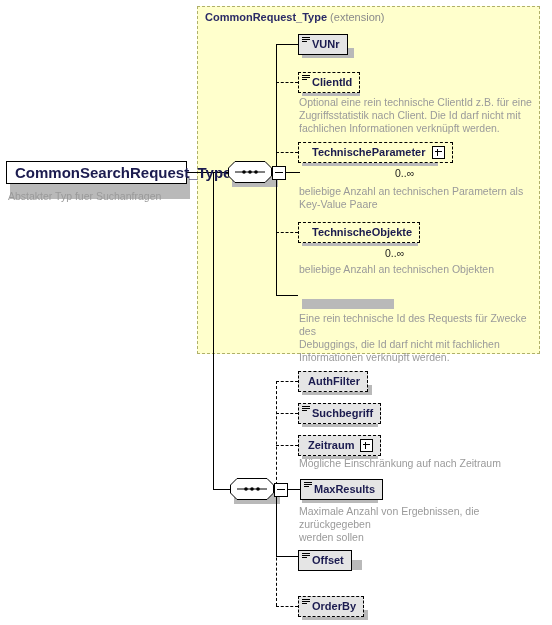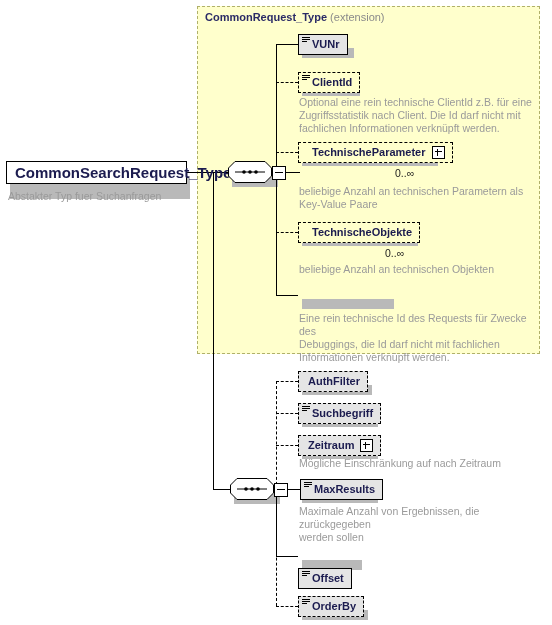--- a/index.html
+++ b/index.html
@@ -312,21 +312,21 @@
         <i></i>
         <i></i>
         <i></i>
       </span>
     <span class="node-label">MaxResults</span>
   </div>
   <div class="annot" style="left:299px; top:505px; width:248px;">Maximale Anzahl von Ergebnissen, die zurückgegeben
 werden sollen</div>
 
   <div class="node-shadow" style="left:302px; top:560px; width:60px; height:10px;"></div>
-  <div class="node" style="left:298px; top:568px;">
+  <div class="node" style="left:298px; top:550px;">
     <span class="attr-glyph">
         <i></i>
         <i></i>
         <i></i>
       </span>
     <span class="node-label">Offset</span>
   </div>
 
   <div class="node-shadow" style="left:302px; top:610px; width:66px; height:10px;"></div>
   <div class="node optional" style="left:298px; top:596px;">

